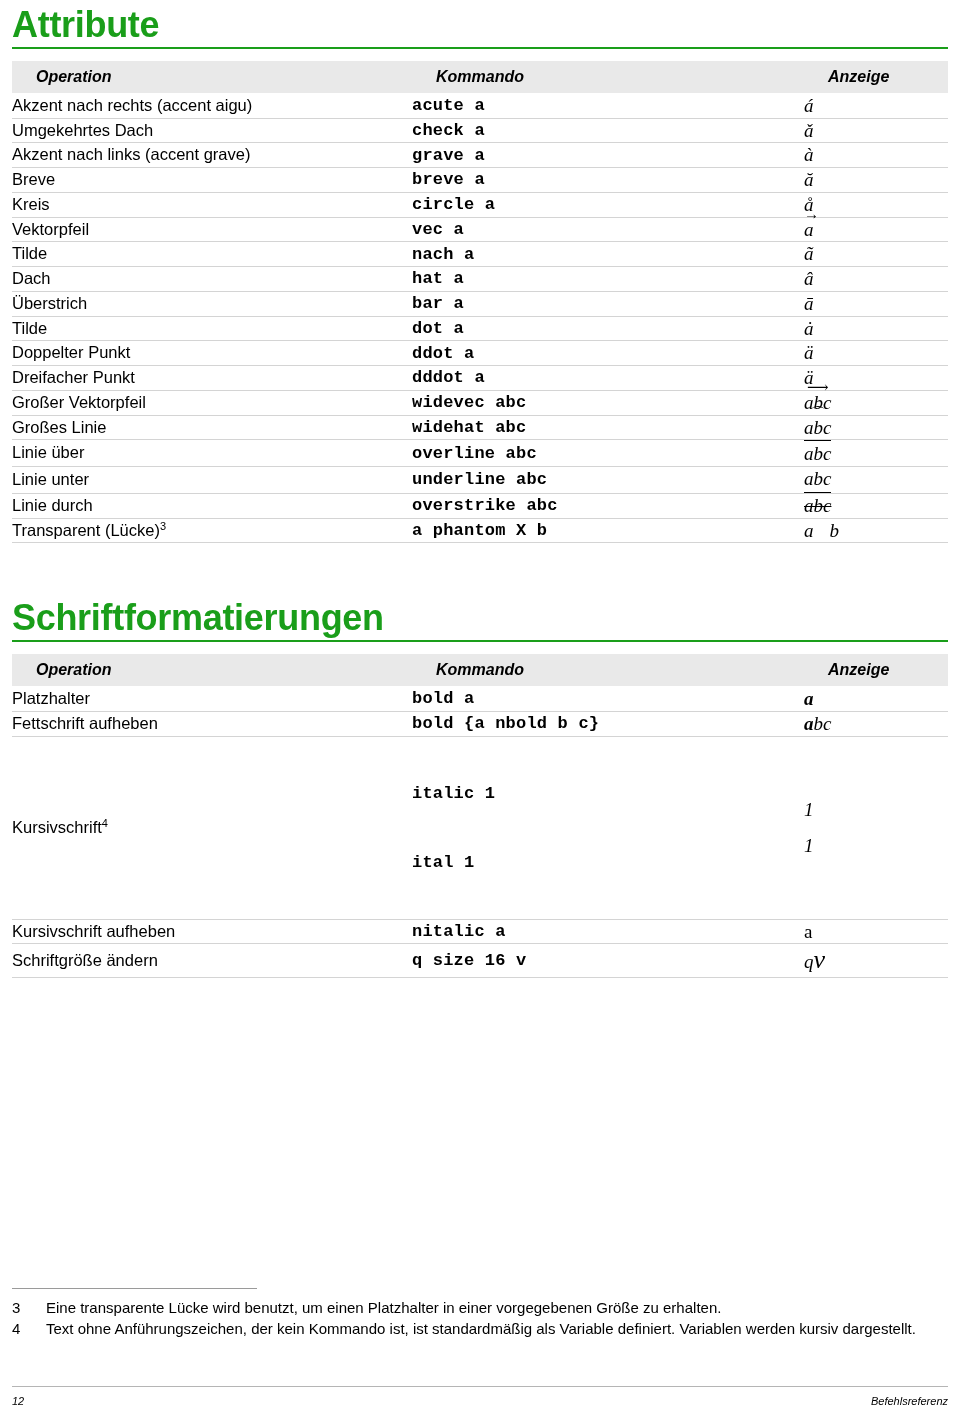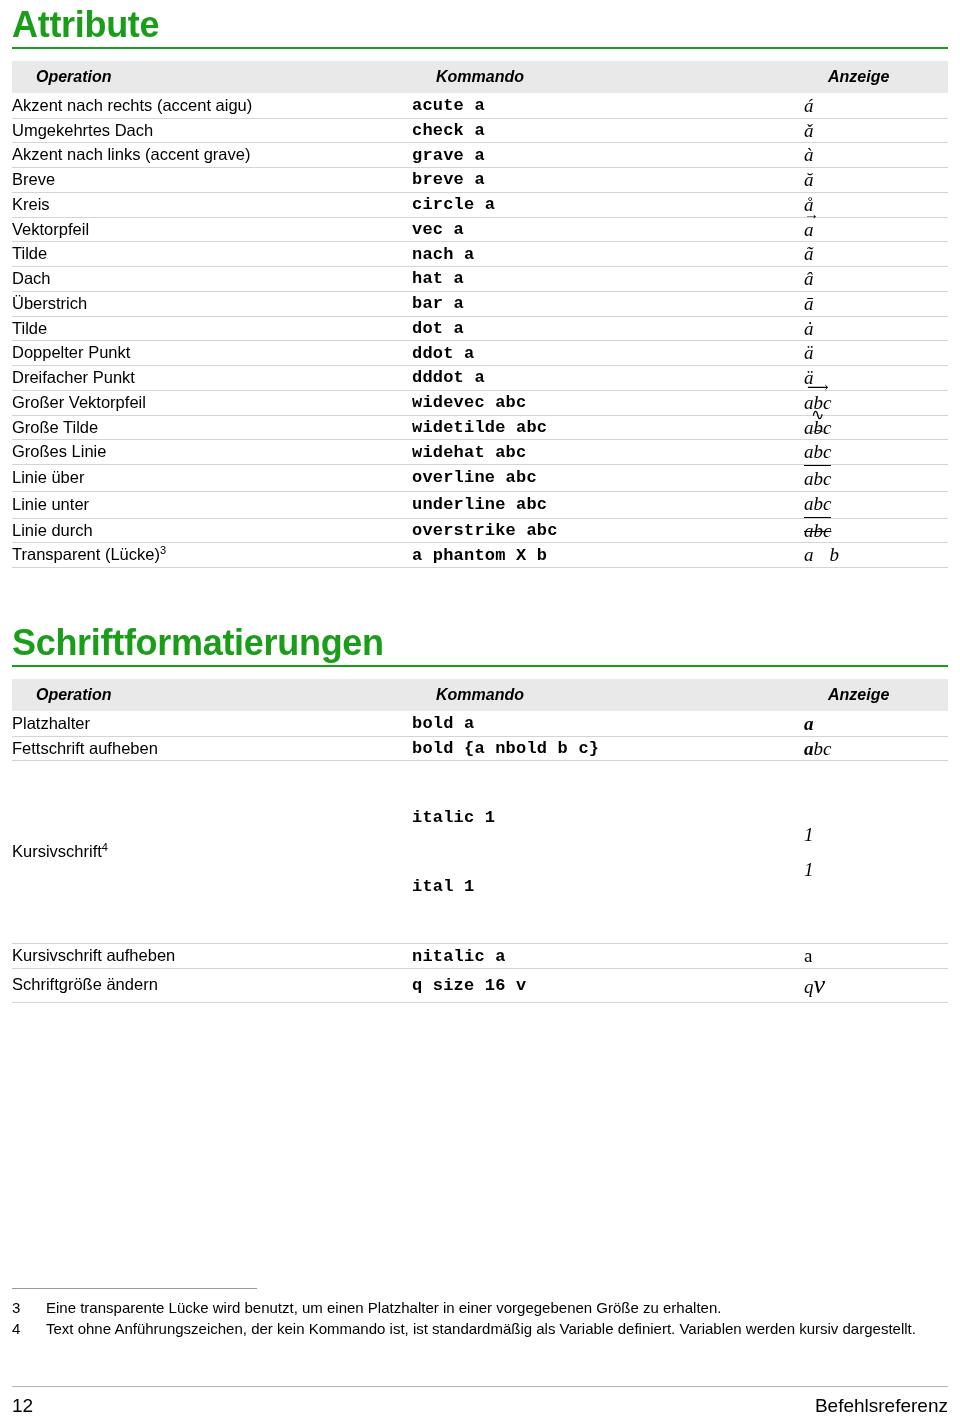--- a/index.html
+++ b/index.html
@@ -148,21 +148,22 @@
   
   .page-footer {
     position: absolute;
     left: 12px;
     right: 12px;
     top: 1386px;
     border-top: 1.4px solid #b5b5b5;
     padding-top: 8px;
     display: flex;
     justify-content: space-between;
-    font-size: 19px;
+    font-style: italic;
+    font-size: 11px;
   }
 </style>
 </head>
 <body>
 
 <div class="page">
 
   <div class="heading-block first">
     <h1 class="section-heading">Attribute</h1>
   </div>
@@ -251,30 +252,20 @@
         <td class="op">Großer Vektorpfeil</td>
         <td class="cmd">widevec abc</td>
         <td class="disp">
           <span class="wide">
             <span class="deco arrow">⟶</span>
             <span class="base m">abc</span>
           </span>
         </td>
       </tr>
 
-      <tr>
-        <td class="op">Große Tilde</td>
-        <td class="cmd">widetilde abc</td>
-        <td class="disp">
-          <span class="wide">
-            <span class="deco tilde">∿</span>
-            <span class="base m">abc</span>
-          </span>
-        </td>
-      </tr>
 
       <tr>
         <td class="op">Großes Linie</td>
         <td class="cmd">widehat abc</td>
         <td class="disp">
           <span class="wide">
             <span class="deco hat">⌒</span>
             <span class="base m">abc</span>
           </span>
         </td>

